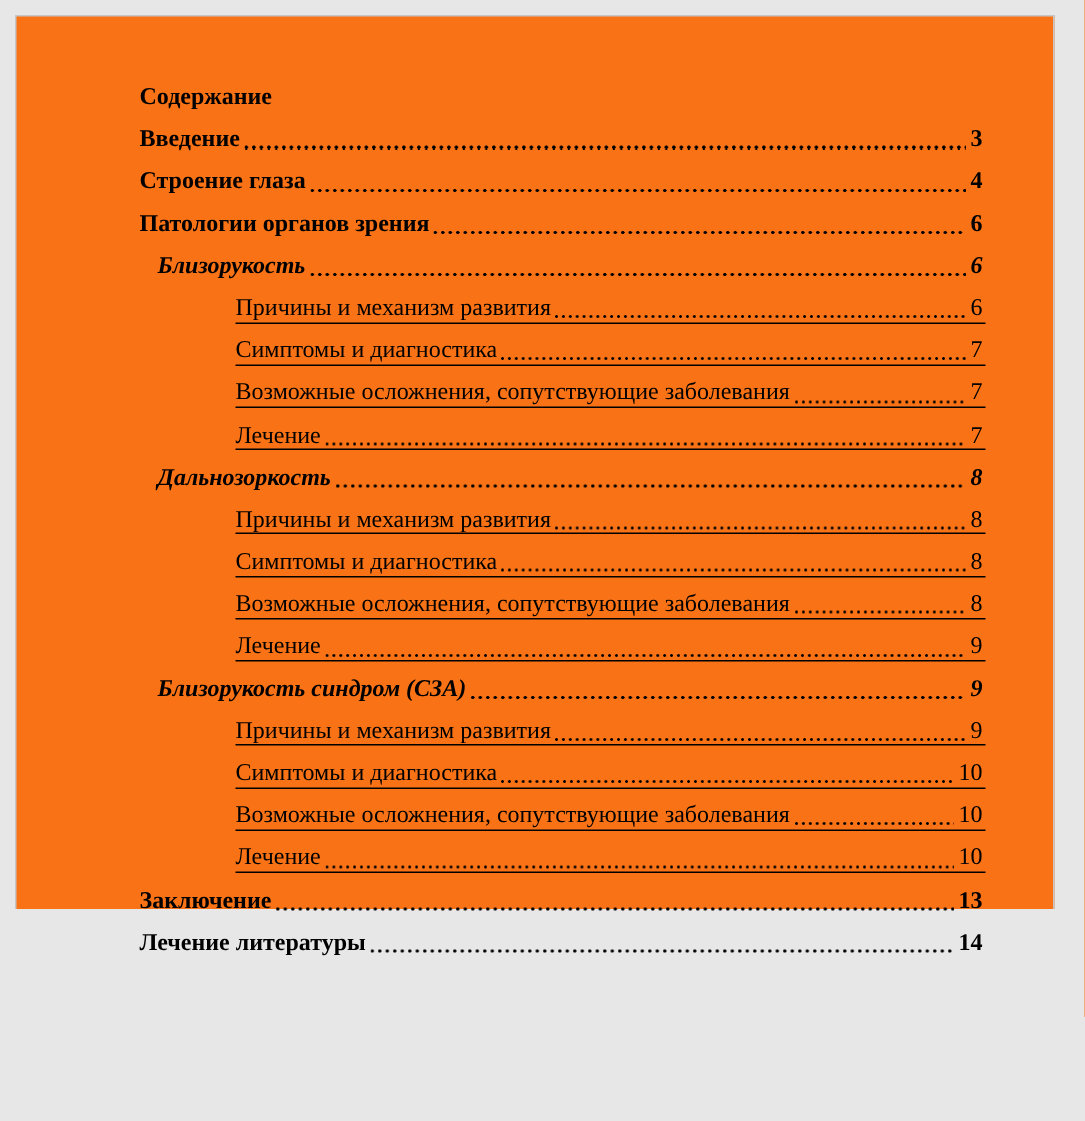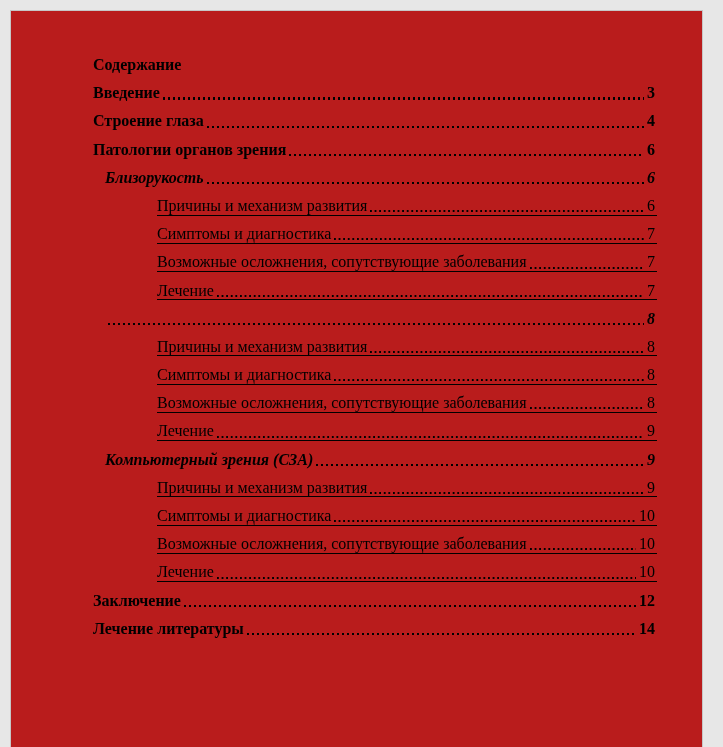--- a/index.html
+++ b/index.html
@@ -6,22 +6,22 @@
   body {
     width: 723px; height: 747px;
     background: #e7e7e7;
     overflow: hidden;
     font-family: "Liberation Serif", "DejaVu Serif", serif;
     color: #000;
   }
   .paper {
     position: absolute;
     left: 10px; top: 10px;
-    width: 693px; height: 737px;
-    background: #b91c1c;
+    width: 693px; height: 596px;
+    background: #f97316;
     border: 1px solid #c6c6c6;
     border-bottom: none;
     box-sizing: border-box;
   }
   .content {
     padding: 40px 47px 0 82px;
   }
   .toc-title {
     height: 28.2px; line-height: 28.2px;
     font-size: 16px; font-weight: bold;
@@ -107,20 +107,21 @@
     <span class="label">Возможные осложнения, сопутствующие заболевания</span>
     <span class="leader"></span>
     <span class="pnum">7</span>
   </div>
         <div class="row lvl3">
     <span class="label">Лечение</span>
     <span class="leader"></span>
     <span class="pnum">7</span>
   </div>
         <div class="row lvl2">
+    <span class="label">Дальнозоркость</span>
     <span class="leader"></span>
     <span class="pnum">8</span>
   </div>
         <div class="row lvl3">
     <span class="label">Причины и механизм развития</span>
     <span class="leader"></span>
     <span class="pnum">8</span>
   </div>
         <div class="row lvl3">
     <span class="label">Симптомы и диагностика</span>
@@ -131,21 +132,21 @@
     <span class="label">Возможные осложнения, сопутствующие заболевания</span>
     <span class="leader"></span>
     <span class="pnum">8</span>
   </div>
         <div class="row lvl3">
     <span class="label">Лечение</span>
     <span class="leader"></span>
     <span class="pnum">9</span>
   </div>
         <div class="row lvl2">
-    <span class="label">Компьютерный зрения (СЗА)</span>
+    <span class="label">Близорукость синдром (СЗА)</span>
     <span class="leader"></span>
     <span class="pnum">9</span>
   </div>
         <div class="row lvl3">
     <span class="label">Причины и механизм развития</span>
     <span class="leader"></span>
     <span class="pnum">9</span>
   </div>
         <div class="row lvl3">
     <span class="label">Симптомы и диагностика</span>
@@ -158,21 +159,21 @@
     <span class="pnum">10</span>
   </div>
         <div class="row lvl3">
     <span class="label">Лечение</span>
     <span class="leader"></span>
     <span class="pnum">10</span>
   </div>
         <div class="row lvl1">
     <span class="label">Заключение</span>
     <span class="leader"></span>
-    <span class="pnum">12</span>
+    <span class="pnum">13</span>
   </div>
         <div class="row lvl1">
     <span class="label">Лечение литературы</span>
     <span class="leader"></span>
     <span class="pnum">14</span>
   </div>
       </div>
   </div>
 </div>
 

